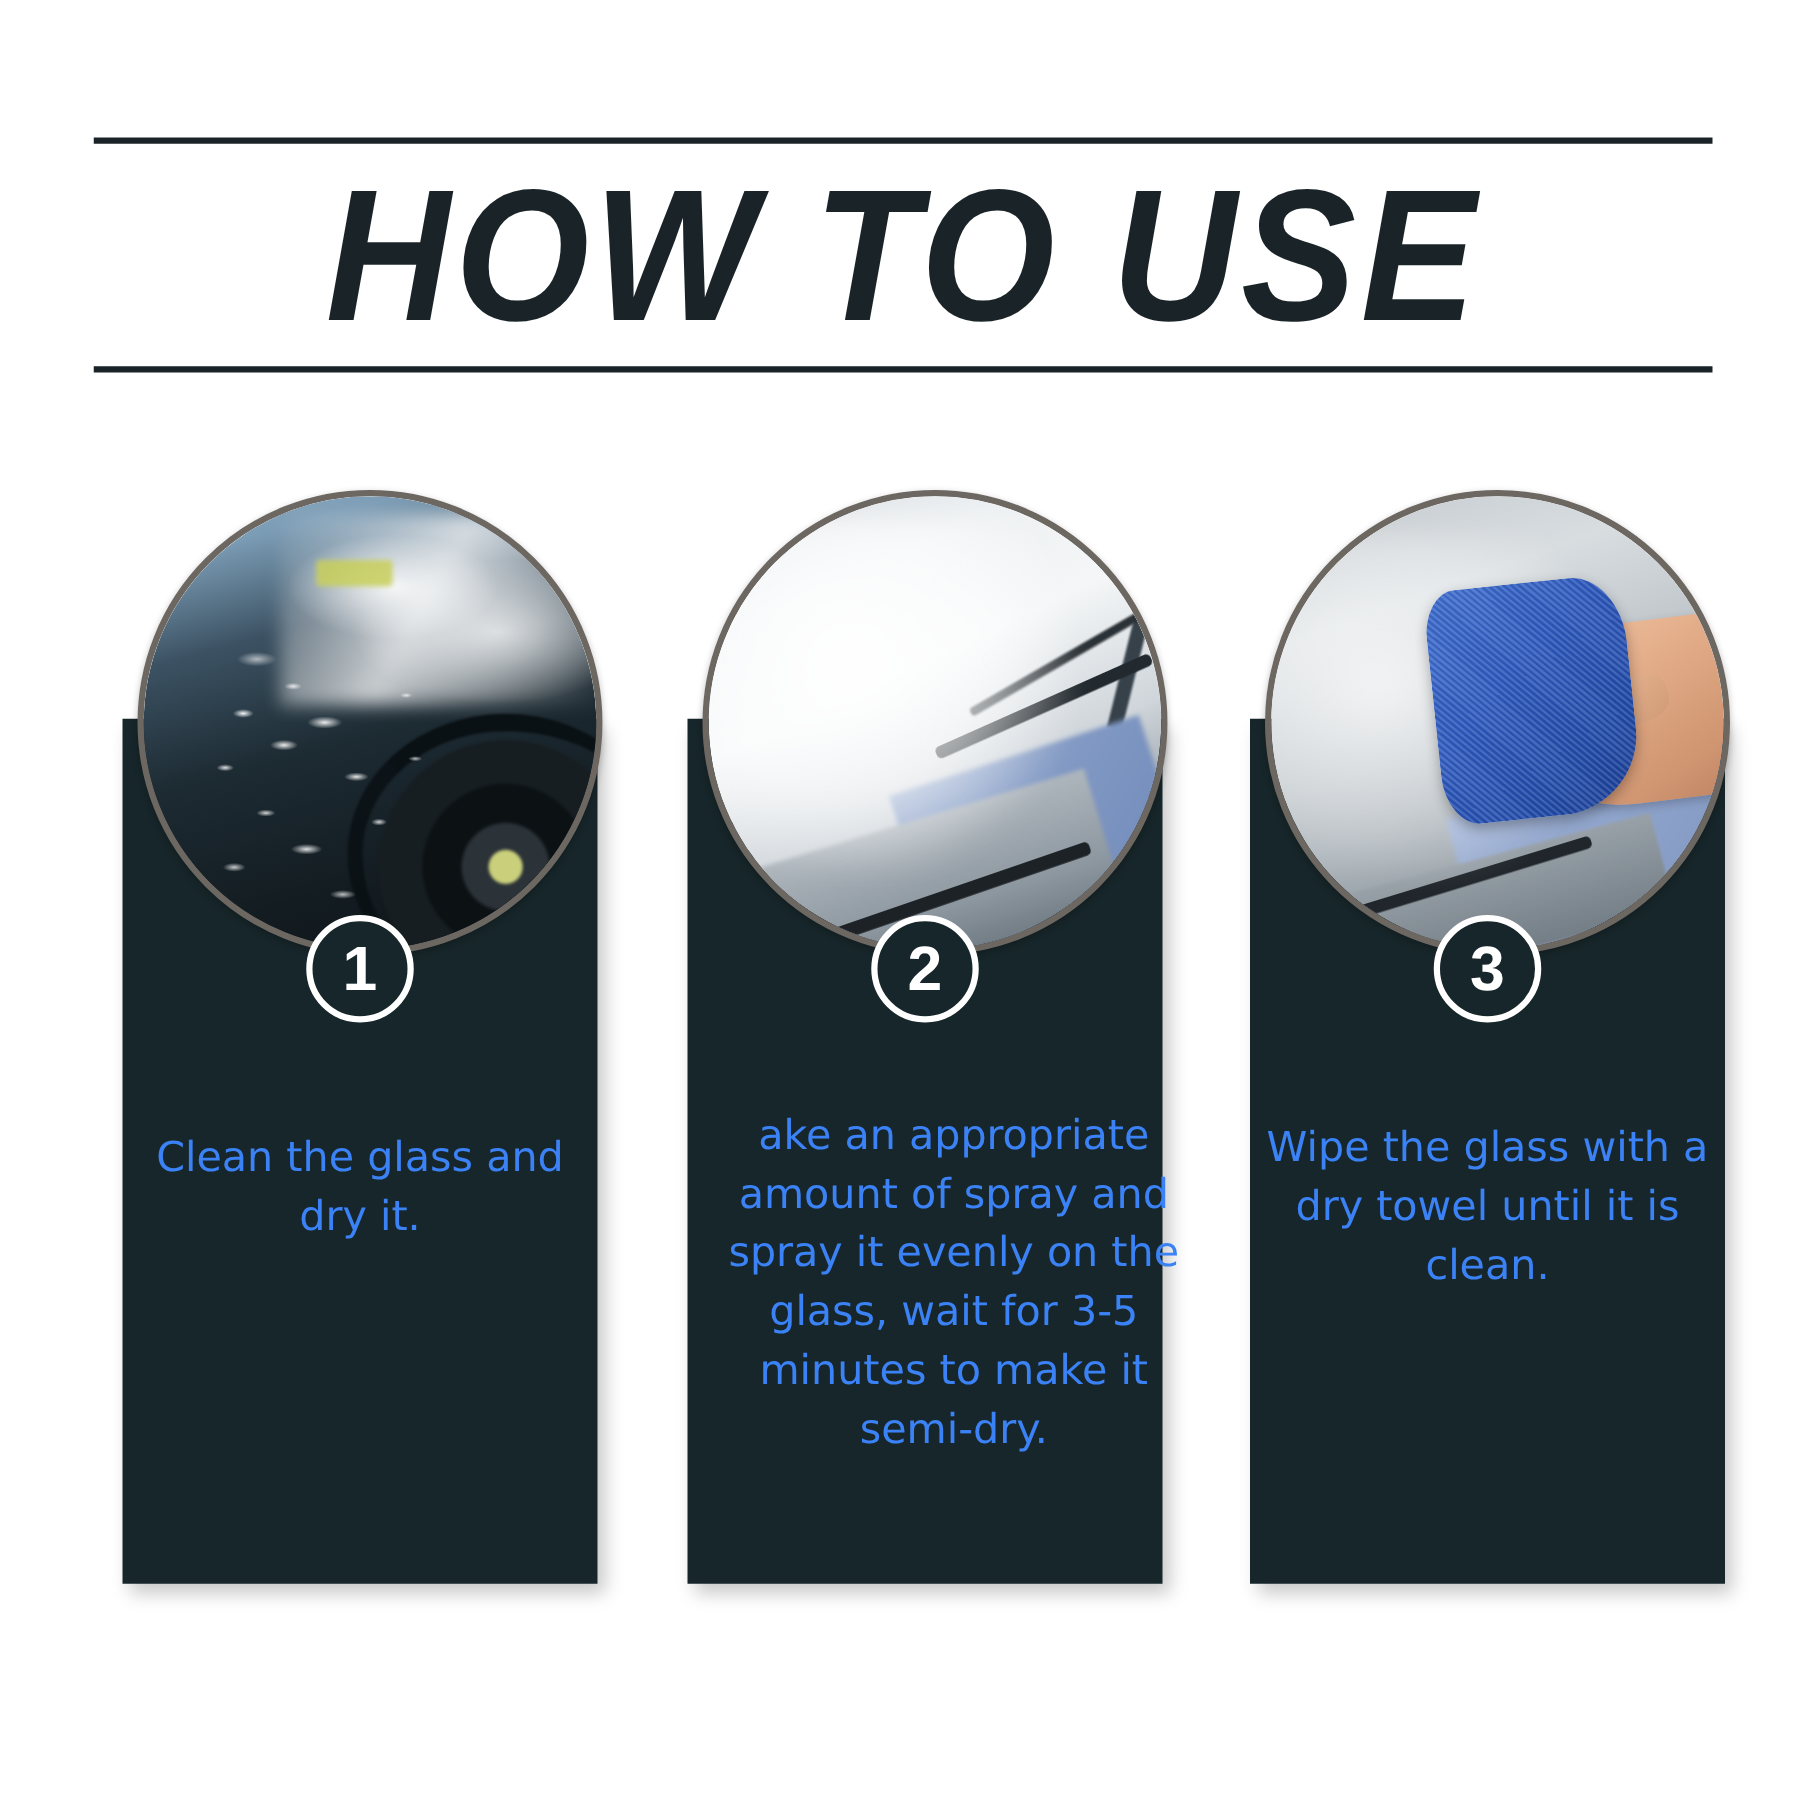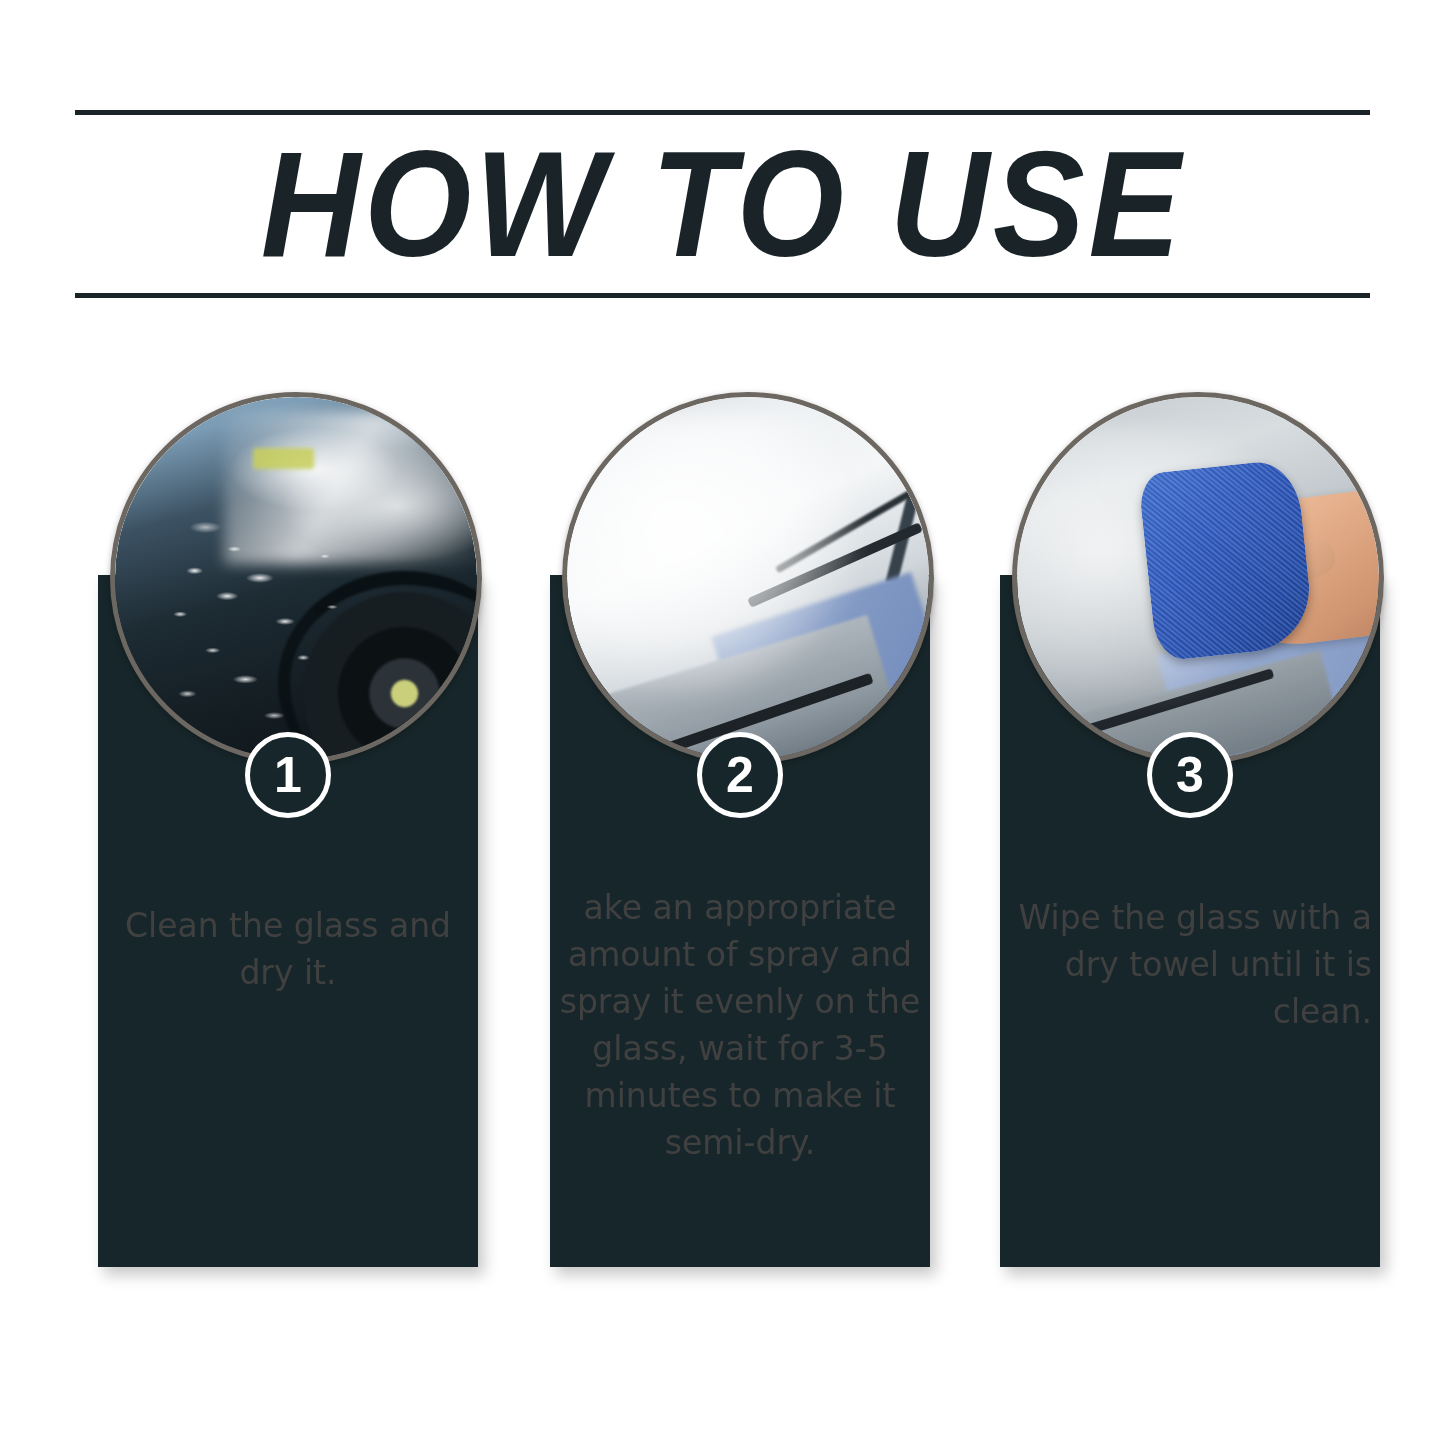--- a/index.html
+++ b/index.html
@@ -257,31 +257,31 @@
     font-weight: 700;
     line-height: 1;
     font-family: "Liberation Sans", sans-serif;
   }
 
   
   .caption {
     position: absolute;
     left: 8px;
     width: 364px;
-    color: #404040;
+    color: #3b82f6;
     text-align: center;
     font-size: 33px;
     line-height: 47px;
     font-weight: 400;
     z-index: 4;
     font-family: "DejaVu Sans", sans-serif;
   }
   .cap-1 { top: 510px; }
-  .cap-2 { top: 492px; }
-  .cap-3 { top: 502px; text-align: right; }
+  .cap-2 { top: 492px; margin-left: 23px; }
+  .cap-3 { top: 502px; }
 </style>
 </head>
 <body>
 
 <div class="header">
   <div class="rule"></div>
   <div class="title">HOW TO USE</div>
   <div class="rule rule-bottom"></div>
 </div>
 

